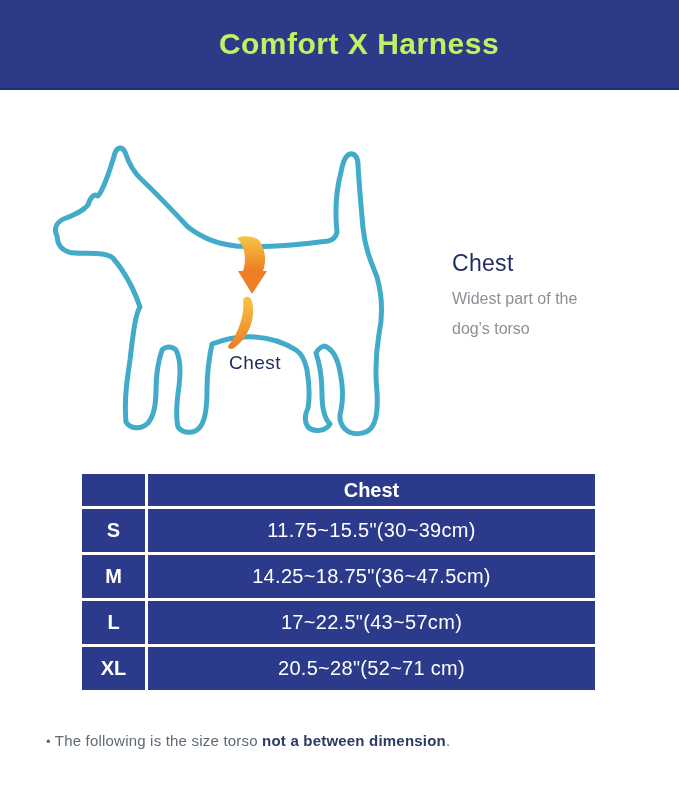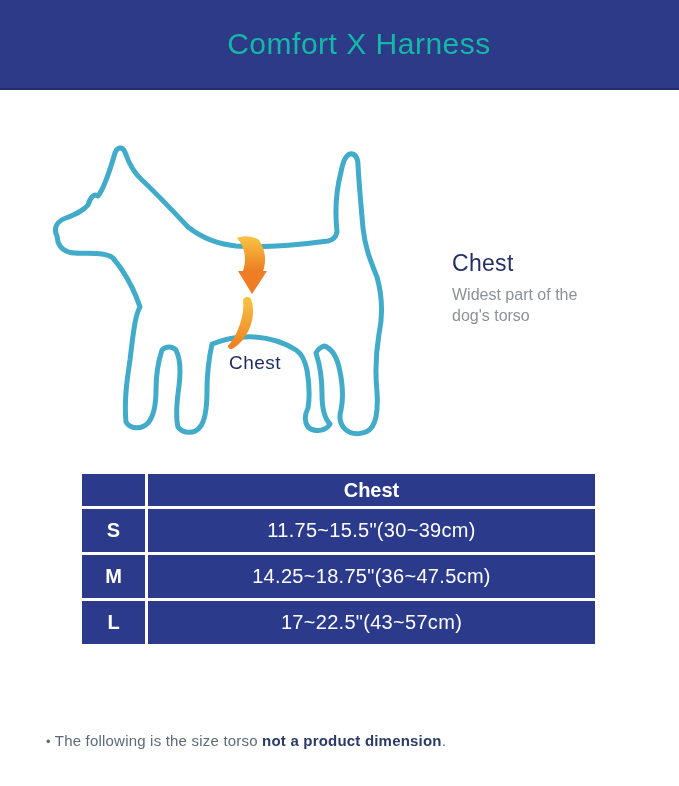--- a/index.html
+++ b/index.html
@@ -23,36 +23,36 @@
     overflow:hidden;
   }
   
   .title-bar{
     position:absolute;left:0;top:0;width:679px;height:90px;
     background:var(--header-blue,#2d3a87);
     border-bottom:2px solid #232e6d;
     display:flex;align-items:center;justify-content:center;
   }
   .title-bar h1{
-    color:#14b8a6;font-size:30px;font-weight:normal;letter-spacing:.5px;margin-left:39px;
+    color:#bef264;font-size:30px;font-weight:bold;letter-spacing:.5px;margin-left:39px;
   }
   
   .dog-svg{position:absolute;left:45px;top:135px;}
   .band-label{
     position:absolute;left:200px;top:352px;width:110px;
     text-align:center;
     color:var(--navy-text,#1f2a5e);font-size:19px;letter-spacing:.5px;
   }
   .info-block{position:absolute;left:452px;top:250px;width:200px;}
   .info-title{
     color:#222f66;font-size:23px;font-weight:500;letter-spacing:.3px;
     margin-bottom:7px;
   }
   .info-desc{
-    color:var(--gray-text,#8b9196);font-size:16px;line-height:21px;width:160px;
+    color:var(--gray-text,#8b9196);font-size:16px;line-height:30px;width:160px;
   }
   
   table.size-table{
     position:absolute;left:79px;top:471px;width:519px;
     border-spacing:3px;border-collapse:separate;table-layout:fixed;
   }
   table.size-table td,table.size-table th{
     background:var(--table-blue,#2b3a8a);
     color:#ffffff;text-align:center;vertical-align:middle;
     font-size:20px;
@@ -180,22 +180,26 @@
       <td class="value-cell">11.75~15.5"(30~39cm)</td>
     </tr>
     <tr class="data-row">
       <td class="size-cell">M</td>
       <td class="value-cell">14.25~18.75"(36~47.5cm)</td>
     </tr>
     <tr class="data-row">
       <td class="size-cell">L</td>
       <td class="value-cell">17~22.5"(43~57cm)</td>
     </tr>
+    <tr class="data-row">
+      <td class="size-cell">XL</td>
+      <td class="value-cell">20.5~28"(52~71 cm)</td>
+    </tr>
   </tbody>
     </table>
 
   <div class="notes">
     <div class="note-line">
-      <span class="bullet">•</span><span>The following is the size torso </span><b>not a product dimension</b><span>.</span>
+      <span class="bullet">•</span><span>The following is the size torso </span><b>not a between dimension</b><span>.</span>
     </div>
   </div>
 
 </div>
 
 </body></html>

